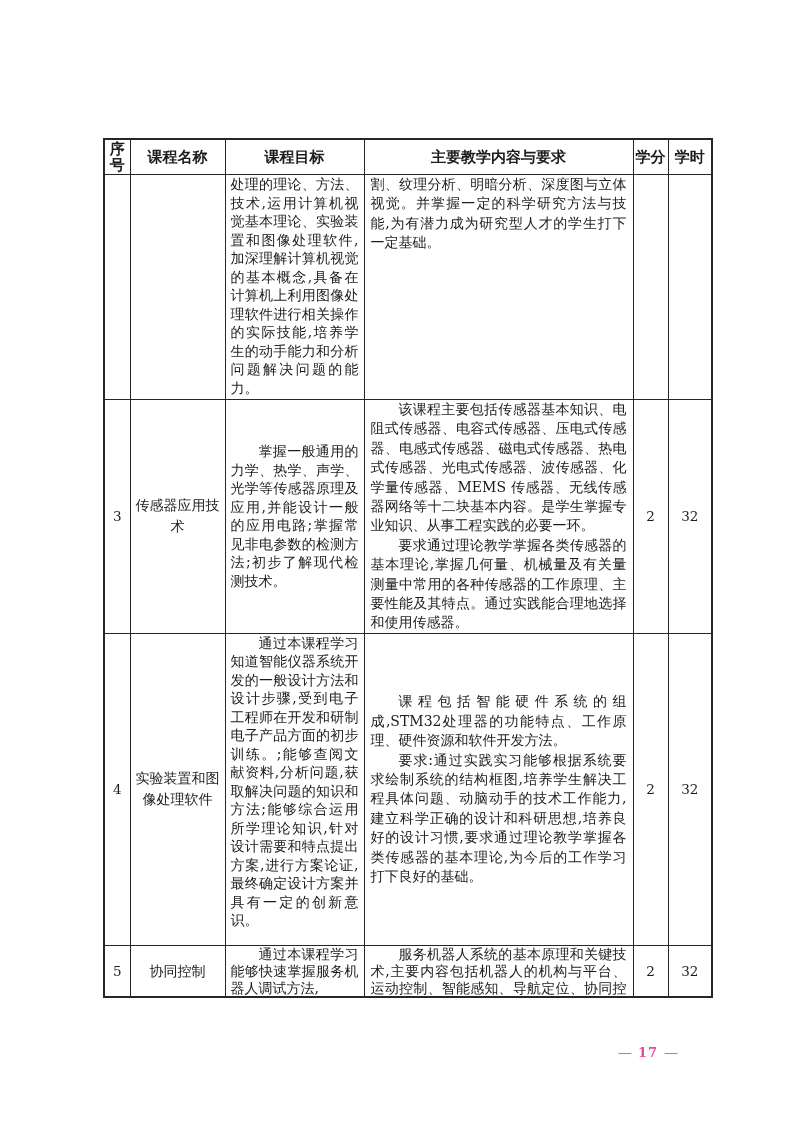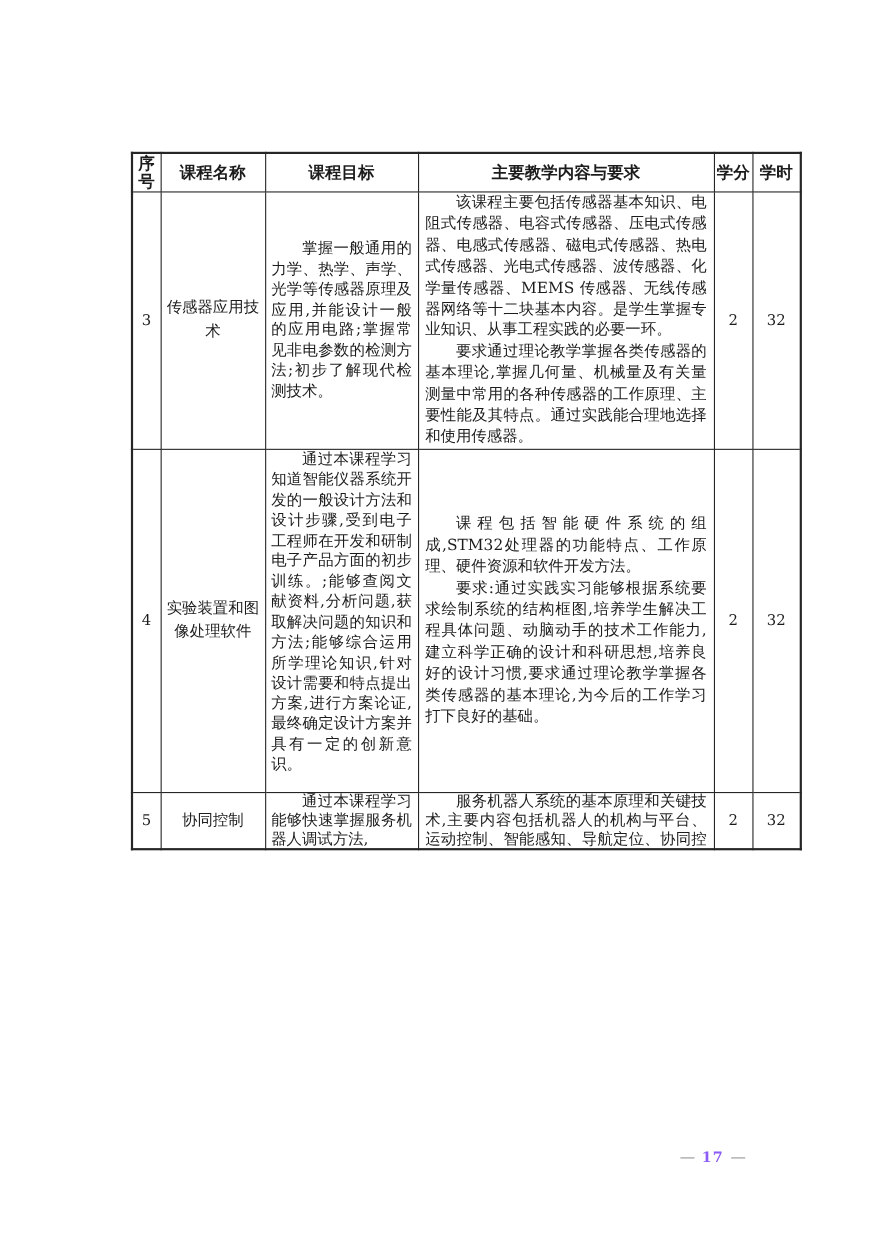--- a/index.html
+++ b/index.html
@@ -12,21 +12,20 @@
     width: 793px;
     height: 1122px;
     overflow: hidden;
     font-family: "DejaVu Serif", "Liberation Serif", serif;
     color: #1c1c1c;
   }
   .table-wrap {
     position: absolute;
     left: 103px;
     top: 138px;
-    margin-left: 16px;
   }
   table.course-table {
     border-collapse: collapse;
     table-layout: fixed;
     width: 608px;
     border: 2px solid #262626;
   }
   .course-table th,
   .course-table td {
     border: 1px solid #262626;
@@ -94,21 +93,21 @@
     justify-content: center;
     gap: 6px;
     font-size: 13px;
   }
   .page-footer .dash {
     color: #8f8f8f;
     font-size: 14px;
     line-height: 13px;
   }
   .page-footer .num {
-    color: #8b5cf6;
+    color: #ec4899;
     font-weight: bold;
     letter-spacing: 1px;
   }
 </style>
 </head>
 <body>
 
 <div class="table-wrap">
   <table class="course-table">
     <colgroup>
@@ -122,20 +121,32 @@
     <tbody>
       <tr style="height:34px">
         <th>序号</th>
         <th>课程名称</th>
         <th>课程目标</th>
         <th>主要教学内容与要求</th>
         <th>学分</th>
         <th>学时</th>
       </tr>
 
+      <tr style="height:225px">
+        <td class="c-no"></td>
+        <td class="c-name"></td>
+        <td class="c-obj v-top">
+          <p class="noindent">处理的理论、方法、技术,运用计算机视觉基本理论、实验装置和图像处理软件,加深理解计算机视觉的基本概念,具备在计算机上利用图像处理软件进行相关操作的实际技能,培养学生的动手能力和分析问题解决问题的能力。</p>
+        </td>
+        <td class="c-content v-top">
+          <p class="noindent">割、纹理分析、明暗分析、深度图与立体视觉。并掌握一定的科学研究方法与技能,为有潜力成为研究型人才的学生打下一定基础。</p>
+        </td>
+        <td class="c-credit"></td>
+        <td class="c-hours"></td>
+      </tr>
 
       <tr style="height:216px">
         <td class="c-no">3</td>
         <td class="c-name">传感器应用技术</td>
         <td class="c-obj">
           <p>掌握一般通用的力学、热学、声学、光学等传感器原理及应用,并能设计一般的应用电路;掌握常见非电参数的检测方法;初步了解现代检测技术。</p>
         </td>
         <td class="c-content v-top">
           <p>该课程主要包括传感器基本知识、电阻式传感器、电容式传感器、压电式传感器、电感式传感器、磁电式传感器、热电式传感器、光电式传感器、波传感器、化学量传感器、MEMS 传感器、无线传感器网络等十二块基本内容。是学生掌握专业知识、从事工程实践的必要一环。</p>
           <p>要求通过理论教学掌握各类传感器的基本理论,掌握几何量、机械量及有关量测量中常用的各种传感器的工作原理、主要性能及其特点。通过实践能合理地选择和使用传感器。</p>

